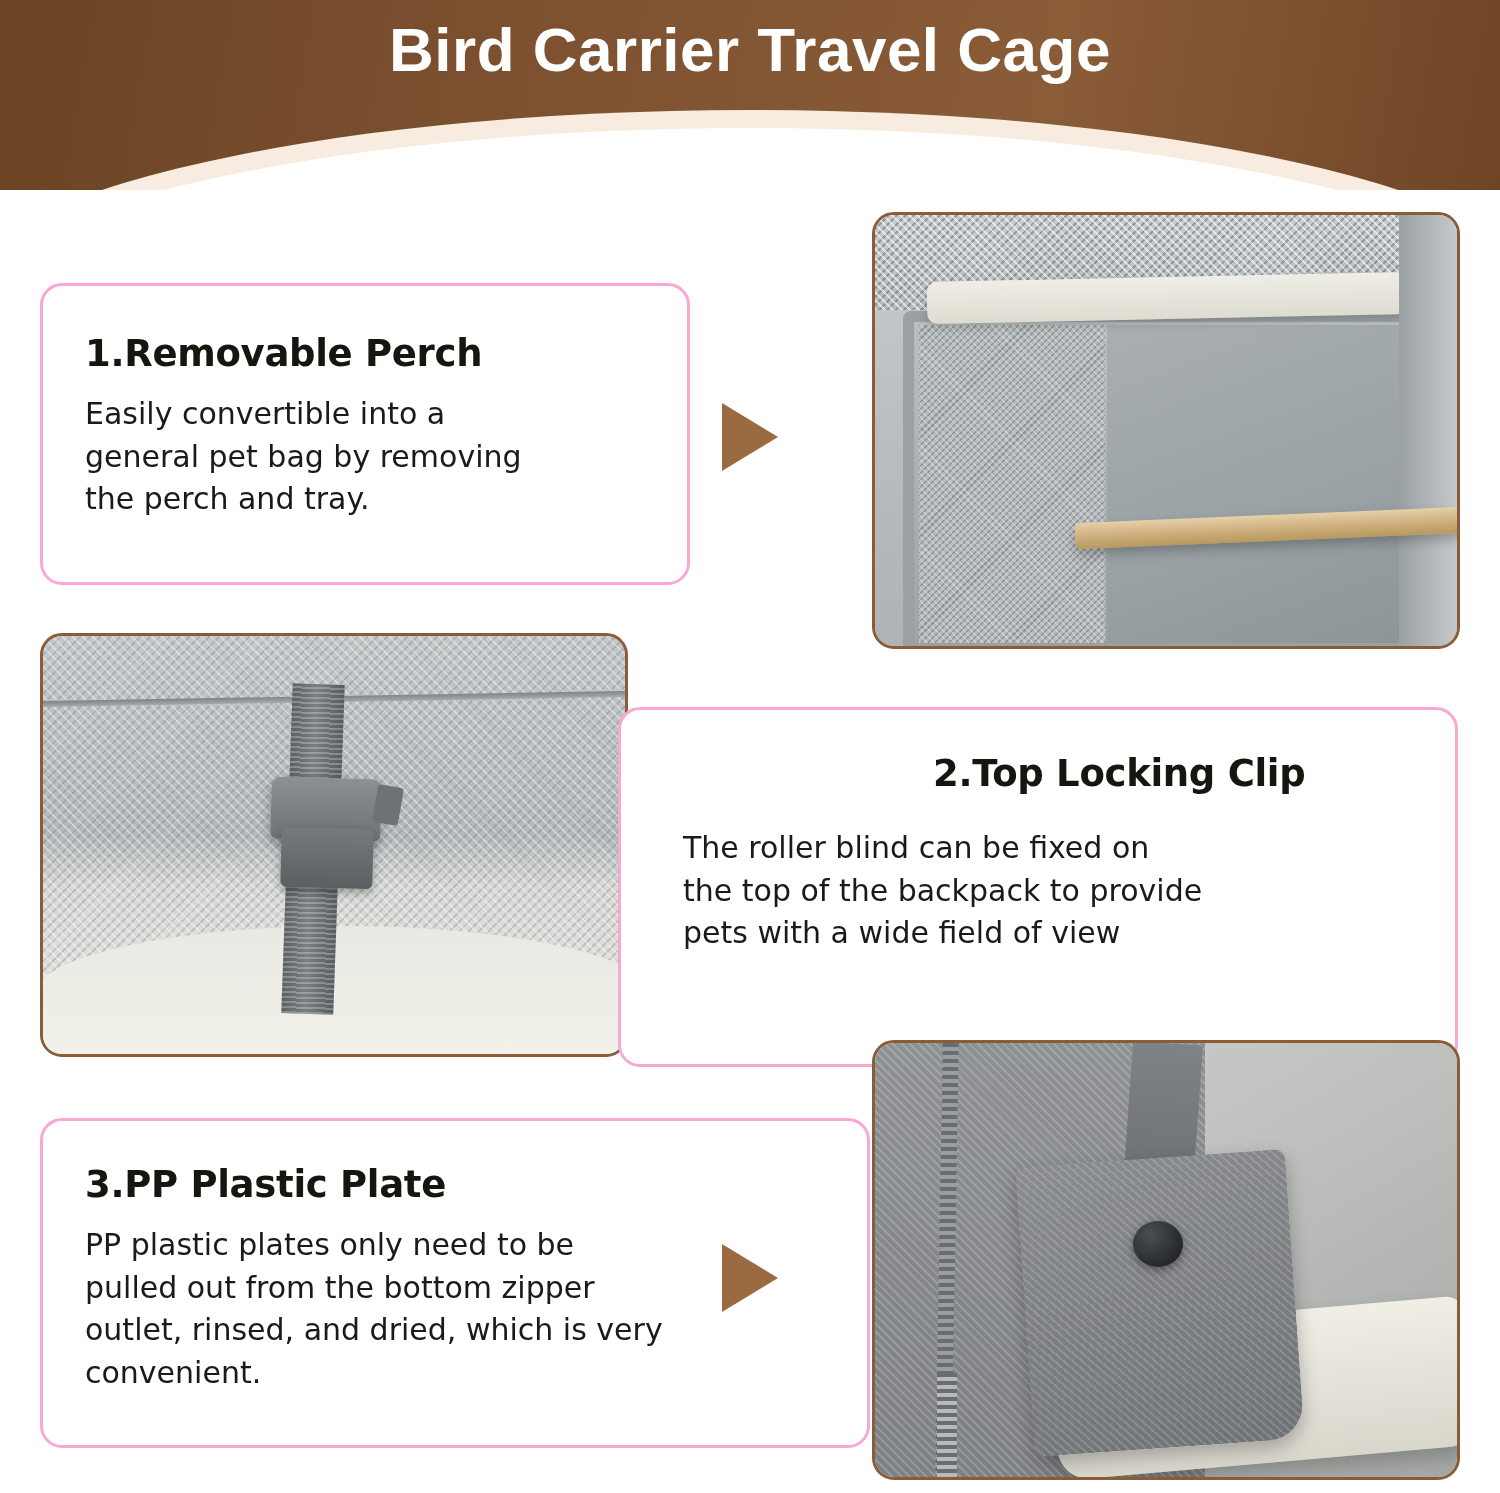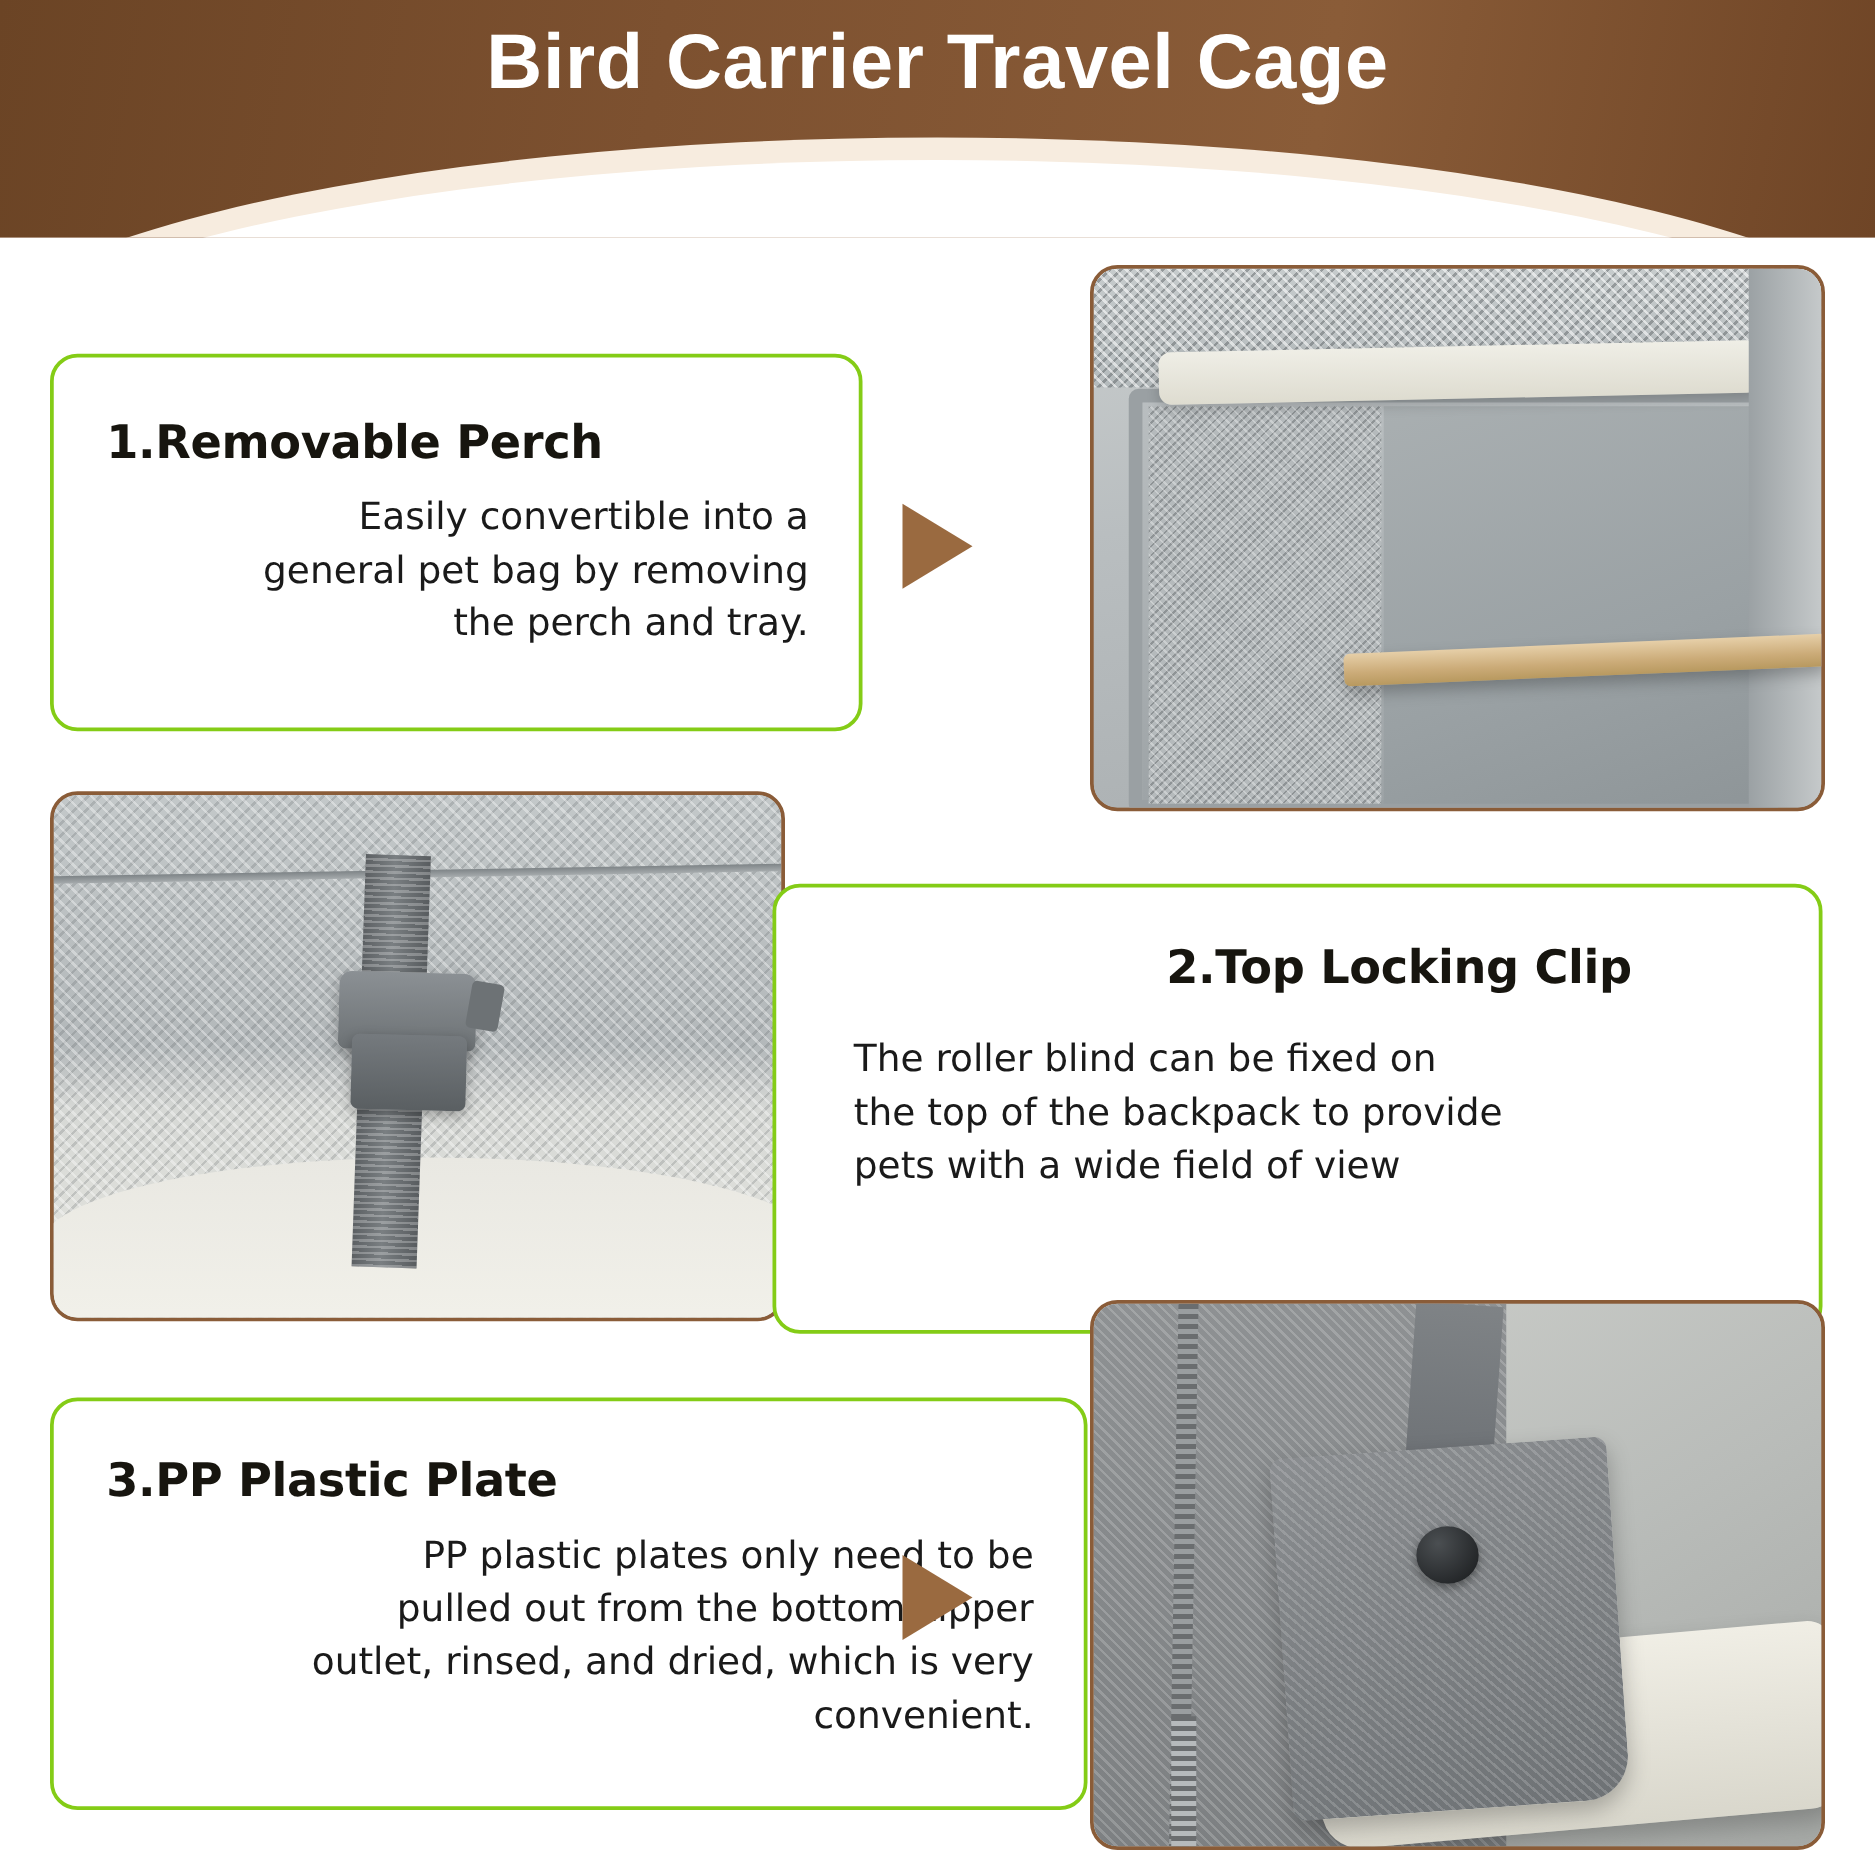--- a/index.html
+++ b/index.html
@@ -55,35 +55,34 @@
     width: 1620px;
     height: 200px;
     background: #ffffff;
     border-radius: 50% 50% 0 0 / 100% 100% 0 0;
   }
 
   
   .card {
     position: absolute;
     background: #ffffff;
-    border: 3px solid #84cc16;
+    border: 3px solid #f9a8d4;
     border-radius: 22px;
   }
   .card-title {
     color: #17150f;
     font-weight: bold;
     font-size: 37px;
     letter-spacing: -0.3px;
   }
   .card-body {
     color: #1a1a1a;
     font-size: 30px;
     line-height: 1.42;
     white-space: pre-line;
-    text-align: right;
   }
 
   
   #card-perch { left: 40px;  top: 283px;  width: 650px; height: 302px; padding: 46px 40px 0 42px; }
   #card-clip  { left: 618px; top: 707px;  width: 840px; height: 360px; padding: 42px 58px 0 56px; text-align: left; }
   #card-plate { left: 40px;  top: 1118px; width: 830px; height: 330px; padding: 42px 40px 0 42px; }
 
   #card-clip .card-title { text-align: left; padding-left: 256px;}
   #card-clip .card-body  { text-align: left; padding-left: 6px;}
 

